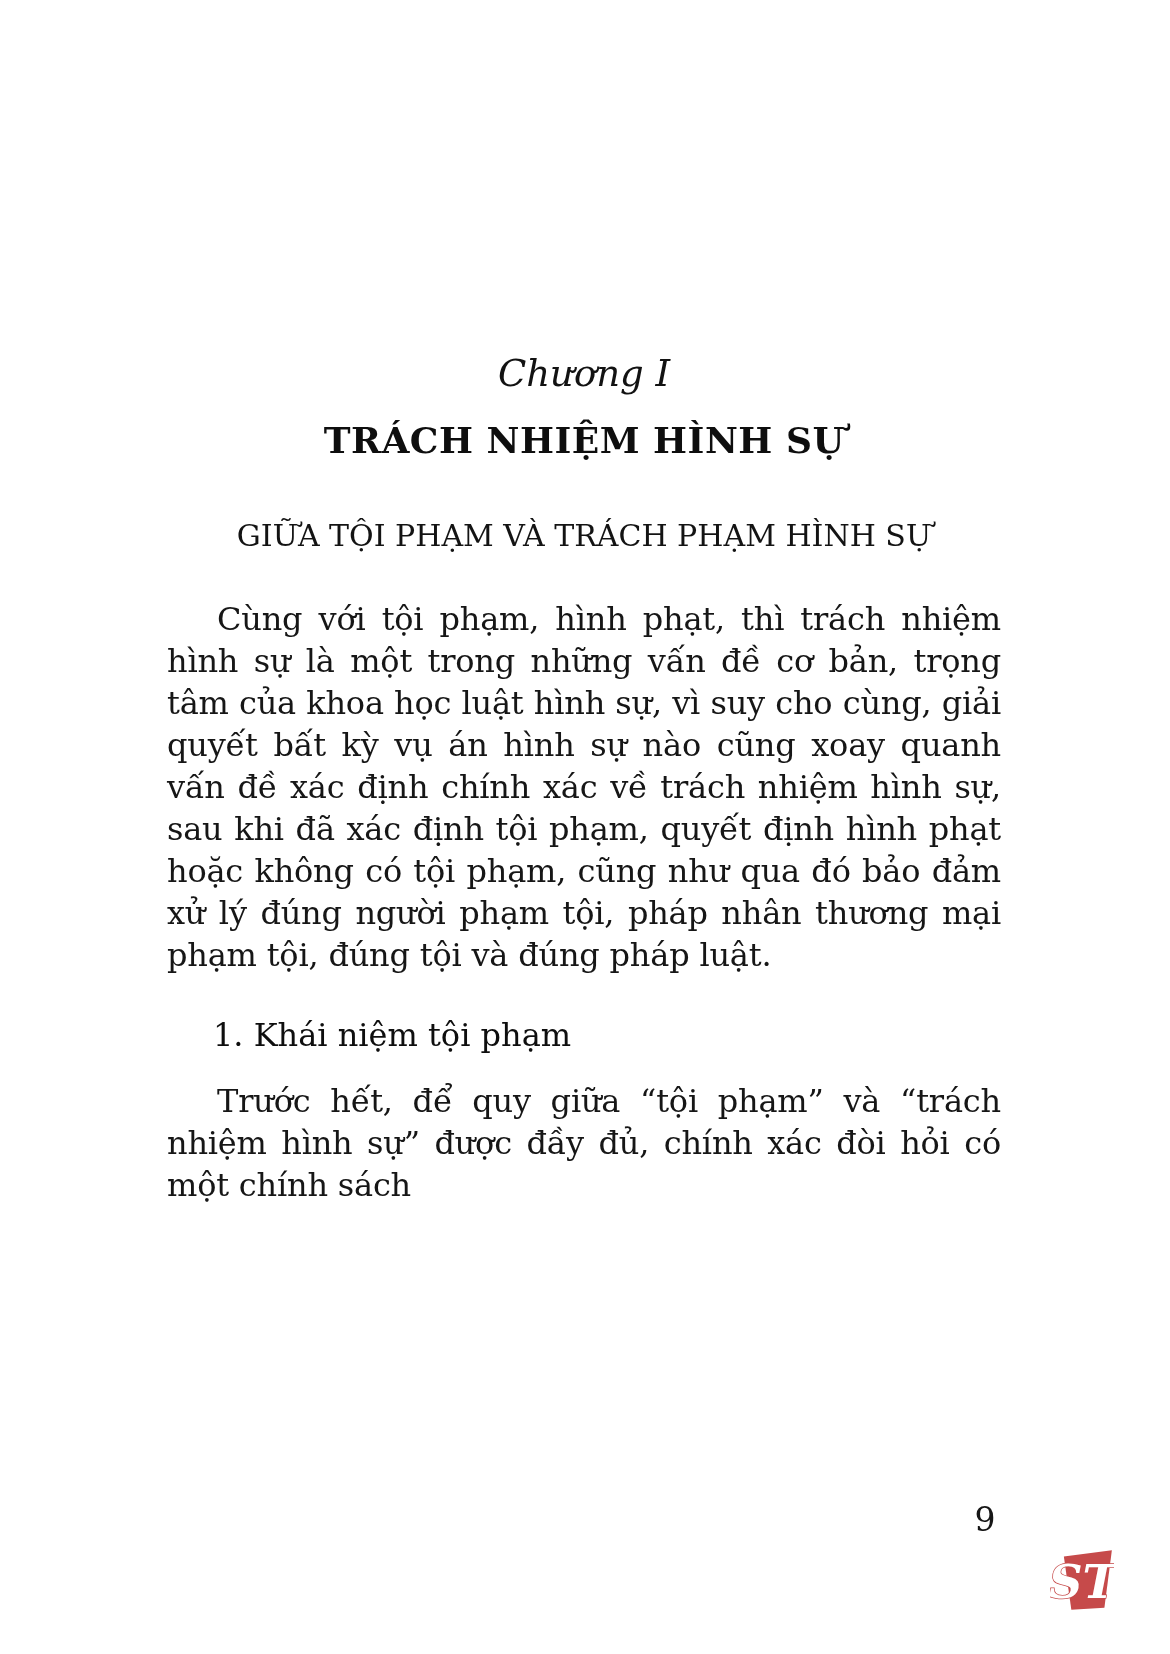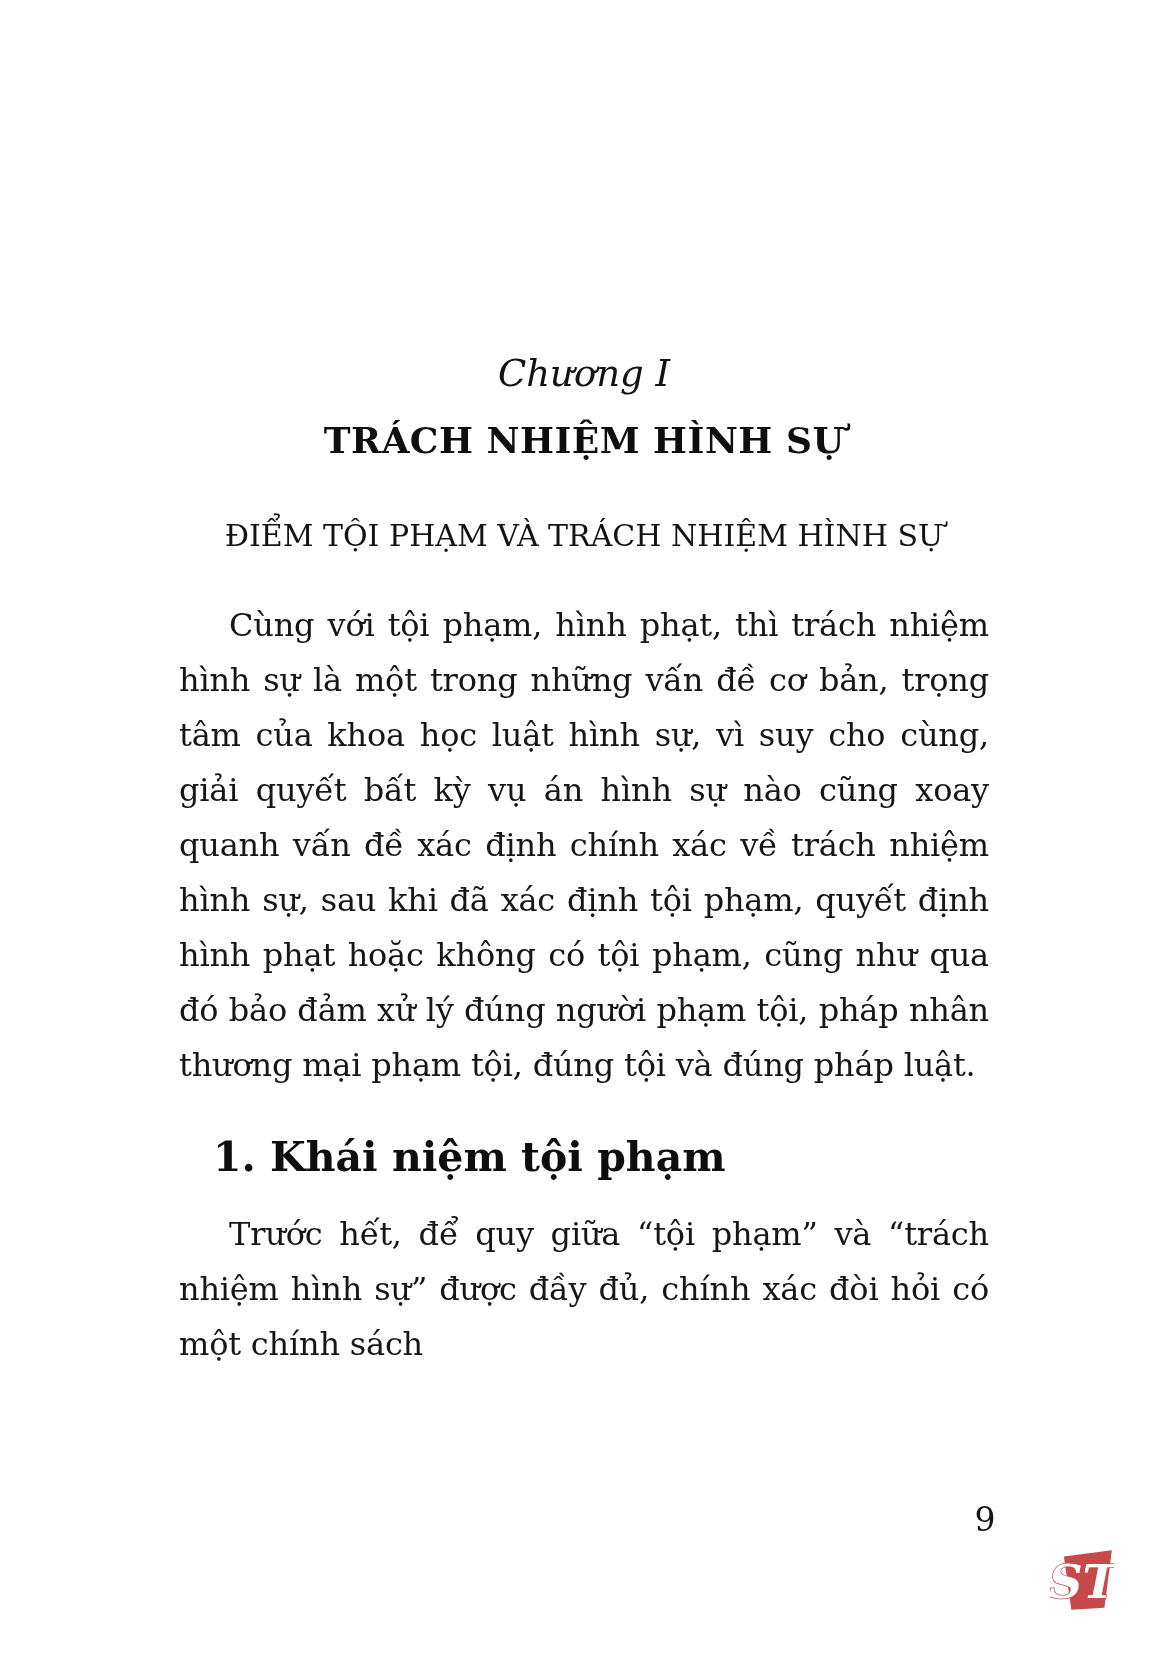--- a/index.html
+++ b/index.html
@@ -40,30 +40,30 @@
   .section-heading {
     font-size: 30px;
     line-height: 45px;
     text-align: center;
     font-weight: normal;
     margin: 0 0 40px 0;
     color: #131313;
   }
   p.body {
     font-size: 32px;
-    line-height: 55px;
+    line-height: 42px;
     text-align: justify;
     text-indent: 50px;
     letter-spacing: -0.2px;
-    margin: 16px;
+    margin: 4px;
     color: #161616;
   }
   .subheading {
-    font-size: 41px;
-    font-weight: bold;
+    font-size: 32px;
+    font-weight: normal;
     text-indent: 50px;
     margin: 40px 0 26px 0;
     color: #0e0e0e;
   }
   .it { }
   .page-number {
     position: absolute;
     left: 955px;
     top: 1500px;
     width: 60px;
@@ -84,21 +84,21 @@
 <body>
 
 <div class="page">
   <div class="content">
 
     <div class="chapter-label">Chương I</div>
 
     <div class="chapter-title">TRÁCH NHIỆM HÌNH SỰ</div>
 
     <div class="section-heading">
-      <div>ĐIỂM TỘI PHẠM VÀ TRÁCH NHIỆM HÌNH SỰ</div>
+      <div>GIỮA TỘI PHẠM VÀ TRÁCH PHẠM HÌNH SỰ</div>
     </div>
 
     <p class="body">Cùng với tội phạm, hình phạt, thì trách nhiệm hình sự là một trong những vấn đề cơ bản, trọng tâm của khoa học luật hình sự, vì suy cho cùng, giải quyết bất kỳ vụ án hình sự nào cũng xoay quanh vấn đề xác định chính xác về trách nhiệm hình sự, sau khi đã xác định tội phạm, quyết định hình phạt hoặc không có tội phạm, cũng như qua đó bảo đảm xử lý đúng người phạm tội, pháp nhân thương mại phạm tội, đúng tội và đúng pháp luật.</p>
 
 
     <h4 class="subheading">1. Khái niệm tội phạm</h4>
 
     <p class="body"><span>Trước hết, để quy giữa “</span><span class="it">tội phạm</span><span>” và “</span><span class="it">trách nhiệm hình sự</span><span>” được đầy đủ, chính xác đòi hỏi có một chính sách</span></p>
 
   </div>

